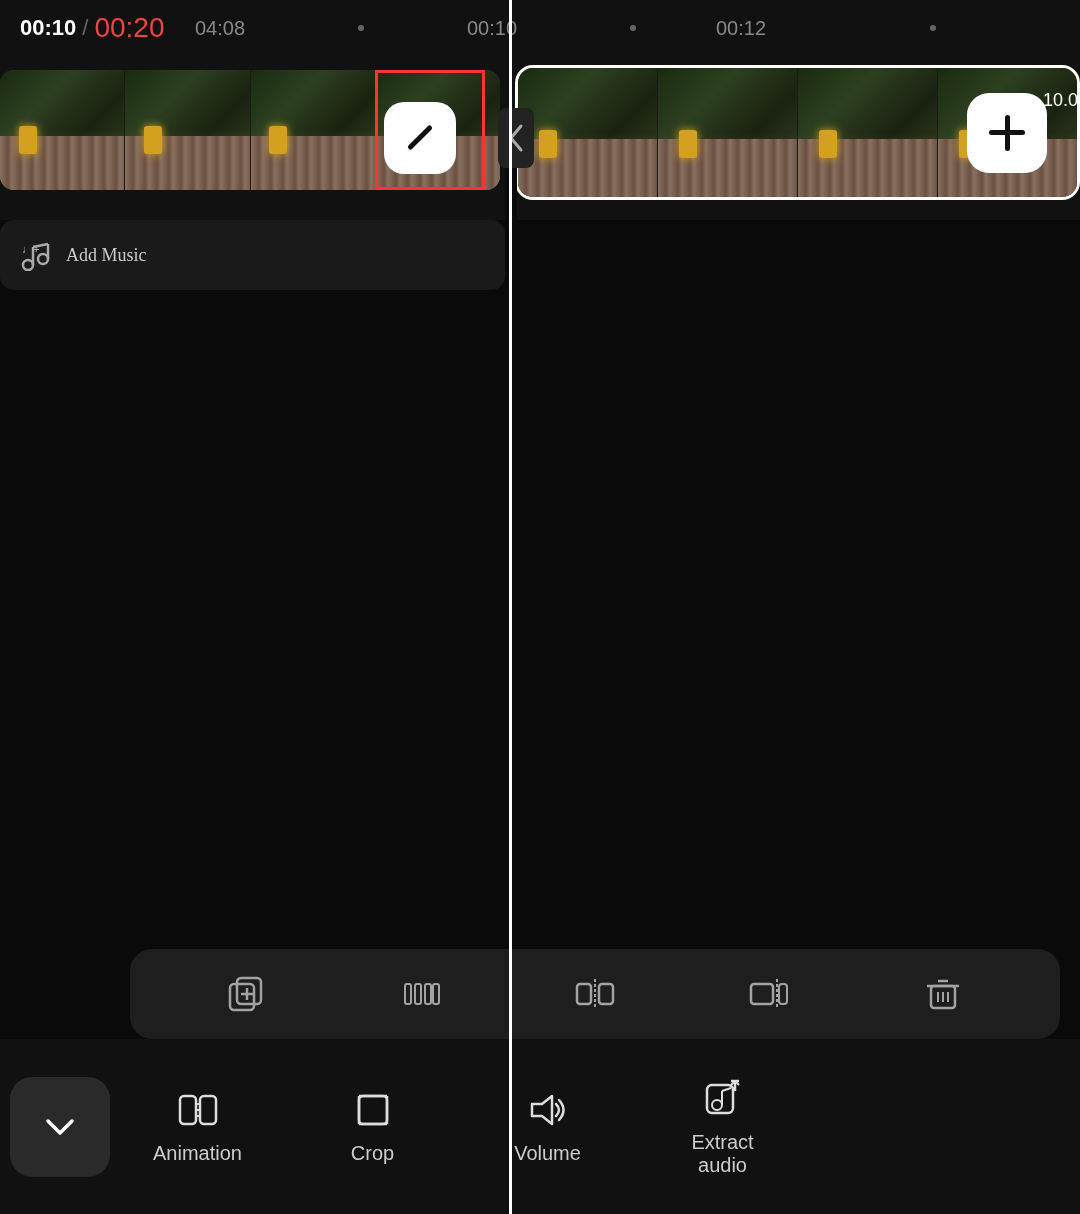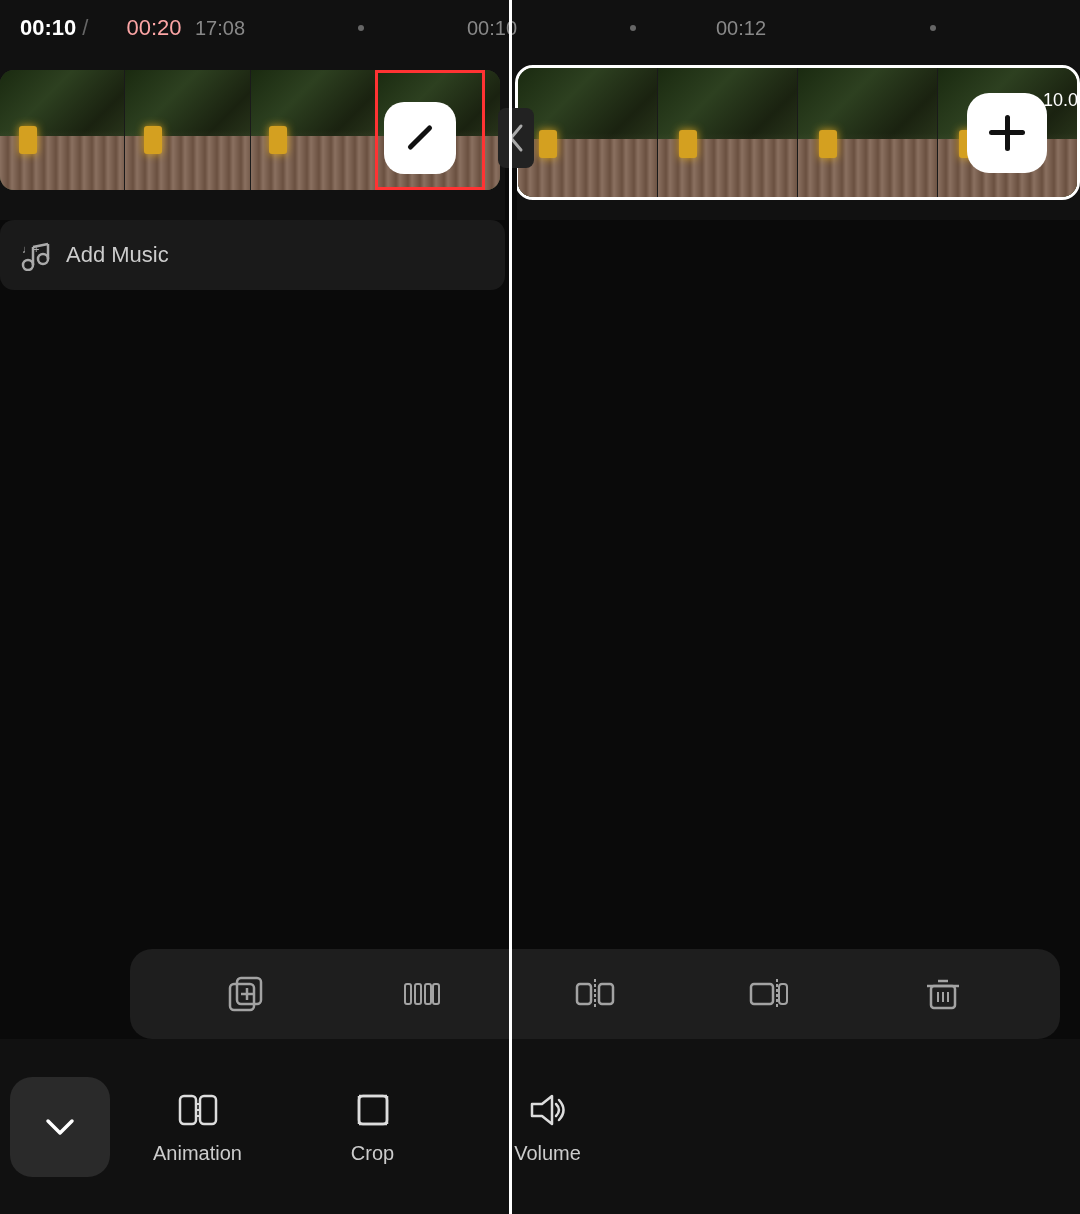--- a/index.html
+++ b/index.html
@@ -30,23 +30,22 @@
       font-size: 22px;
       font-weight: 600;
       color: #fff;
     }
     .time-separator {
       font-size: 22px;
       color: #666;
       margin: 0 2px;
     }
     .time-total {
-      font-size: 22px;
-      color: #fca5a5;
-      margin-left: 32px;
+      font-size: 28px;
+      color: #ef4444;
     }
     .ruler-marks {
       position: absolute;
       top: 0;
       left: 0;
       right: 0;
       height: 55px;
       display: flex;
       align-items: center;
     }
@@ -271,22 +270,23 @@
       padding: 0 20px;
       gap: 14px;
       cursor: pointer;
     }
     .music-icon-wrap {
       display: flex;
       align-items: center;
       gap: 6px;
     }
     .add-music-label {
-      font-size: 22px;
+      font-size: 18px;
       color: #ccc;
+      font-family: Liberation Serif, serif;
     }
 
     
     .middle-area {
       position: absolute;
       top: 295px;
       left: 0;
       right: 0;
       bottom: 335px;
       background: #0a0a0a;
@@ -387,21 +387,21 @@
 <body>
 
 <div class="playhead"></div>
 
 <div class="timeline-header">
   <span class="time-current">00:10</span>
   <span class="time-separator">/</span>
   <span class="time-total">00:20</span>
 
   <div class="ruler-marks">
-    <span class="ruler-time" style="left: 195px;">17:08</span>
+    <span class="ruler-time" style="left: 195px;">04:08</span>
     <span class="ruler-dot" style="left: 358px;"></span>
     <span class="ruler-time" style="left: 467px;">00:10</span>
     <span class="ruler-dot" style="left: 630px;"></span>
     <span class="ruler-time" style="left: 716px;">00:12</span>
     <span class="ruler-dot" style="left: 930px;"></span>
   </div>
 </div>
 
 <div class="track-area">
 
@@ -585,14 +585,30 @@
       <svg width="44" height="44" viewBox="0 0 44 44">
         <polygon points="6,16 16,16 26,8 26,36 16,28 6,28" stroke="#ddd" stroke-width="2.5" fill="none" stroke-linejoin="round"></polygon>
         <path d="M30 16 Q36 22 30 28" stroke="#ddd" stroke-width="2.5" fill="none" stroke-linecap="round"></path>
         <path d="M33 12 Q42 22 33 32" stroke="#ddd" stroke-width="2.5" fill="none" stroke-linecap="round"></path>
       </svg>
     </div>
     <span class="nav-label">Volume</span>
   </div>
 
 
+  <div class="nav-item">
+    <div class="nav-icon">
+      <svg width="44" height="44" viewBox="0 0 44 44">
+        <rect x="6" y="8" width="26" height="28" rx="5" stroke="#ddd" stroke-width="2.5" fill="none"></rect>
+        <circle cx="16" cy="28" r="5" stroke="#ddd" stroke-width="2" fill="none"></circle>
+        <line x1="21" y1="28" x2="21" y2="14" stroke="#ddd" stroke-width="2"></line>
+        <line x1="21" y1="14" x2="30" y2="11" stroke="#ddd" stroke-width="2"></line>
+
+        <line x1="30" y1="4" x2="38" y2="4" stroke="#ddd" stroke-width="2.5"></line>
+        <line x1="34" y1="4" x2="34" y2="14" stroke="#ddd" stroke-width="2.5"></line>
+        <polyline points="30,8 34,4 38,8" stroke="#ddd" stroke-width="2" fill="none" stroke-linejoin="round"></polyline>
+      </svg>
+    </div>
+    <span class="nav-label" style="white-space:pre-line;text-align:center;">Extract
+audio</span>
+  </div>
 
 </div>
 
 </body></html>

